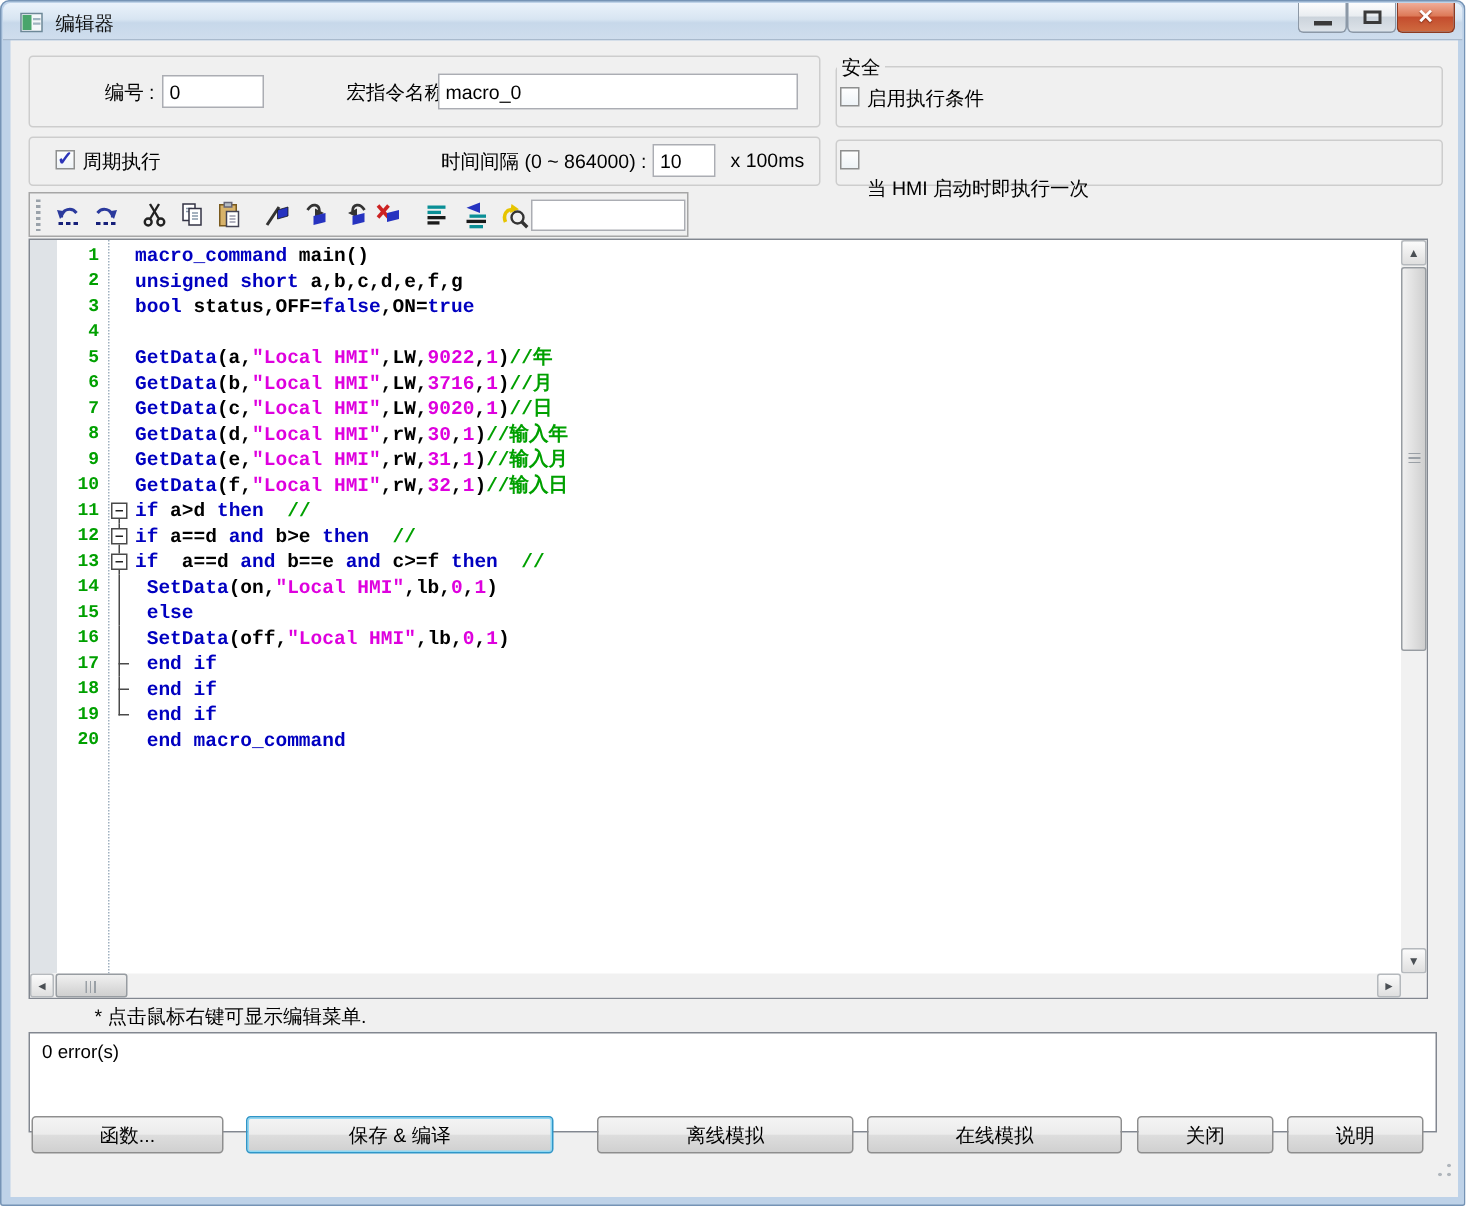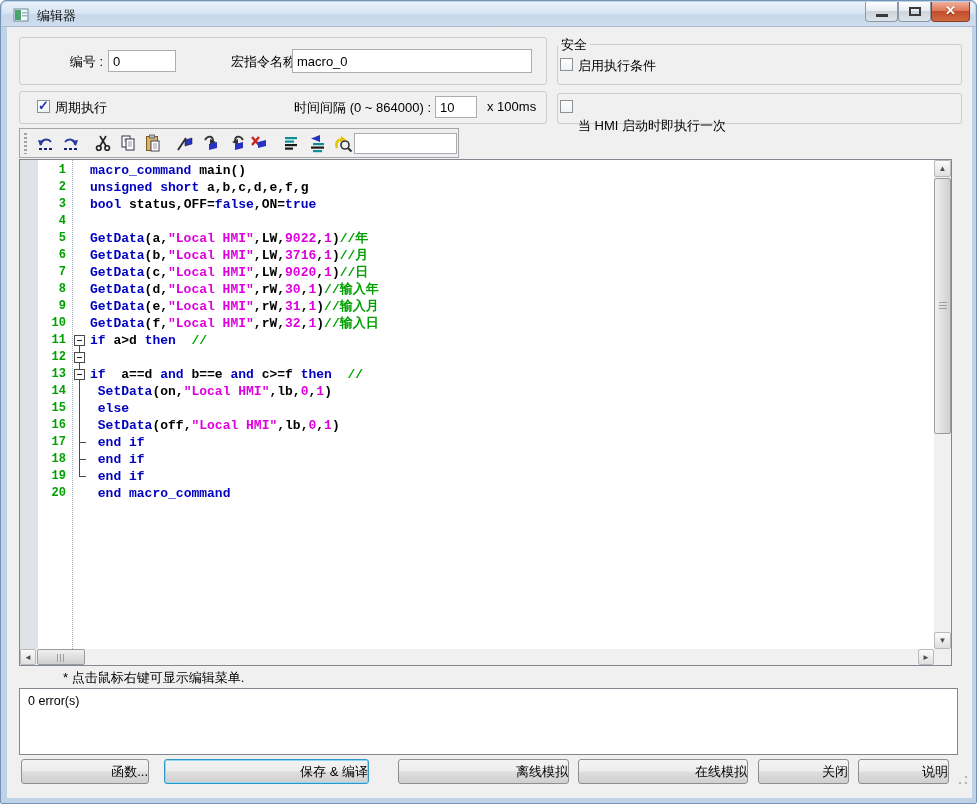--- a/index.html
+++ b/index.html
@@ -92,23 +92,23 @@
   .grip-h { position:absolute; top:4px; left:50%; margin-left:-4px; width:8px; height:8px;
     background:repeating-linear-gradient(90deg,#9aa0a6 0 1px, transparent 1px 3px); }
   .sb-corner { position:absolute; left:914px; top:489px; width:17px; height:16px; background:#f0f0f0; }
 
   
   .hint { position:absolute; left:12px; top:642px; font-size:13px;margin-left:44px; }
   .errorbox { position:absolute; left:12px; top:661px; width:939px; height:67px;
     border:1px solid #828790; background:#fff; }
   .errorbox .etext { position:absolute; left:8px; top:5px; font-size:12.5px; }
 
-  .btn { position:absolute; top:732px; height:25px; border:1px solid #8e8e8e; border-radius:3px;
+  .btn { position:absolute; top:717px; height:25px; border:1px solid #8e8e8e; border-radius:3px;
     background:linear-gradient(#f4f4f4,#ececec 48%,#dddddd 52%,#d0d0d0);
-    font-size:13px; line-height:23px; text-align:right; cursor:pointer; }
+    font-size:13px; line-height:23px; text-align:center; cursor:pointer; }
   .btn.default { border:1px solid #2f96c8; box-shadow:inset 0 0 0 1px #8ed8f4; }
 
   .resize-grip { position:absolute; right:4px; top:748px; width:10px; height:10px;
     background:
       radial-gradient(circle at 8px 2px, #b0b6bc 1px, transparent 1.4px),
       radial-gradient(circle at 8px 8px, #b0b6bc 1px, transparent 1.4px),
       radial-gradient(circle at 2px 8px, #b0b6bc 1px, transparent 1.4px); }
 </style>
 </head>
 <body>
@@ -247,21 +247,21 @@
           <div class="code-row"><span class="ln">2</span><span class="fold"></span><span class="codetext"><span class="seg-k">unsigned short</span><span class="seg-p"> a,b,c,d,e,f,g</span></span></div>
           <div class="code-row"><span class="ln">3</span><span class="fold"></span><span class="codetext"><span class="seg-k">bool</span><span class="seg-p"> status,OFF=</span><span class="seg-k">false</span><span class="seg-p">,ON=</span><span class="seg-k">true</span></span></div>
           <div class="code-row"><span class="ln">4</span><span class="fold"></span><span class="codetext"></span></div>
           <div class="code-row"><span class="ln">5</span><span class="fold"></span><span class="codetext"><span class="seg-k">GetData</span><span class="seg-p">(a,</span><span class="seg-s">"Local HMI"</span><span class="seg-p">,LW,</span><span class="seg-n">9022</span><span class="seg-p">,</span><span class="seg-n">1</span><span class="seg-p">)</span><span class="seg-c">//年</span></span></div>
           <div class="code-row"><span class="ln">6</span><span class="fold"></span><span class="codetext"><span class="seg-k">GetData</span><span class="seg-p">(b,</span><span class="seg-s">"Local HMI"</span><span class="seg-p">,LW,</span><span class="seg-n">3716</span><span class="seg-p">,</span><span class="seg-n">1</span><span class="seg-p">)</span><span class="seg-c">//月</span></span></div>
           <div class="code-row"><span class="ln">7</span><span class="fold"></span><span class="codetext"><span class="seg-k">GetData</span><span class="seg-p">(c,</span><span class="seg-s">"Local HMI"</span><span class="seg-p">,LW,</span><span class="seg-n">9020</span><span class="seg-p">,</span><span class="seg-n">1</span><span class="seg-p">)</span><span class="seg-c">//日</span></span></div>
           <div class="code-row"><span class="ln">8</span><span class="fold"></span><span class="codetext"><span class="seg-k">GetData</span><span class="seg-p">(d,</span><span class="seg-s">"Local HMI"</span><span class="seg-p">,rW,</span><span class="seg-n">30</span><span class="seg-p">,</span><span class="seg-n">1</span><span class="seg-p">)</span><span class="seg-c">//输入年</span></span></div>
           <div class="code-row"><span class="ln">9</span><span class="fold"></span><span class="codetext"><span class="seg-k">GetData</span><span class="seg-p">(e,</span><span class="seg-s">"Local HMI"</span><span class="seg-p">,rW,</span><span class="seg-n">31</span><span class="seg-p">,</span><span class="seg-n">1</span><span class="seg-p">)</span><span class="seg-c">//输入月</span></span></div>
           <div class="code-row"><span class="ln">10</span><span class="fold"></span><span class="codetext"><span class="seg-k">GetData</span><span class="seg-p">(f,</span><span class="seg-s">"Local HMI"</span><span class="seg-p">,rW,</span><span class="seg-n">32</span><span class="seg-p">,</span><span class="seg-n">1</span><span class="seg-p">)</span><span class="seg-c">//输入日</span></span></div>
           <div class="code-row"><span class="ln">11</span><span class="fold"><i class="vl-low"></i><b class="fbox"></b></span><span class="codetext"><span class="seg-k">if</span><span class="seg-p"> a&gt;d </span><span class="seg-k">then</span><span class="seg-p">  </span><span class="seg-c">//</span></span></div>
-          <div class="code-row"><span class="ln">12</span><span class="fold"><i class="vl"></i><b class="fbox"></b></span></div>
+          <div class="code-row"><span class="ln">12</span><span class="fold"><i class="vl"></i><b class="fbox"></b></span><span class="codetext"><span class="seg-k">if</span><span class="seg-p"> a==d </span><span class="seg-k">and</span><span class="seg-p"> b&gt;e </span><span class="seg-k">then</span><span class="seg-p">  </span><span class="seg-c">//</span></span></div>
           <div class="code-row"><span class="ln">13</span><span class="fold"><i class="vl"></i><b class="fbox"></b></span><span class="codetext"><span class="seg-k">if</span><span class="seg-p">  a==d </span><span class="seg-k">and</span><span class="seg-p"> b==e </span><span class="seg-k">and</span><span class="seg-p"> c&gt;=f </span><span class="seg-k">then</span><span class="seg-p">  </span><span class="seg-c">//</span></span></div>
           <div class="code-row"><span class="ln">14</span><span class="fold"><i class="vl"></i></span><span class="codetext"><span class="seg-p"> </span><span class="seg-k">SetData</span><span class="seg-p">(on,</span><span class="seg-s">"Local HMI"</span><span class="seg-p">,lb,</span><span class="seg-n">0</span><span class="seg-p">,</span><span class="seg-n">1</span><span class="seg-p">)</span></span></div>
           <div class="code-row"><span class="ln">15</span><span class="fold"><i class="vl"></i></span><span class="codetext"><span class="seg-p"> </span><span class="seg-k">else</span></span></div>
           <div class="code-row"><span class="ln">16</span><span class="fold"><i class="vl"></i></span><span class="codetext"><span class="seg-p"> </span><span class="seg-k">SetData</span><span class="seg-p">(off,</span><span class="seg-s">"Local HMI"</span><span class="seg-p">,lb,</span><span class="seg-n">0</span><span class="seg-p">,</span><span class="seg-n">1</span><span class="seg-p">)</span></span></div>
           <div class="code-row"><span class="ln">17</span><span class="fold"><i class="vl"></i><i class="hl"></i></span><span class="codetext"><span class="seg-p"> </span><span class="seg-k">end if</span></span></div>
           <div class="code-row"><span class="ln">18</span><span class="fold"><i class="vl"></i><i class="hl"></i></span><span class="codetext"><span class="seg-p"> </span><span class="seg-k">end if</span></span></div>
           <div class="code-row"><span class="ln">19</span><span class="fold"><i class="vl-half"></i><i class="hl"></i></span><span class="codetext"><span class="seg-p"> </span><span class="seg-k">end if</span></span></div>
           <div class="code-row"><span class="ln">20</span><span class="fold"></span><span class="codetext"><span class="seg-p"> </span><span class="seg-k">end macro_command</span></span></div>
         </div>
       <div class="gutter-sep"></div>

